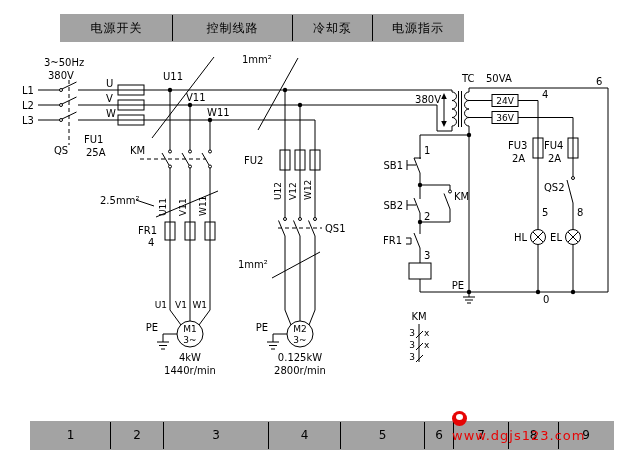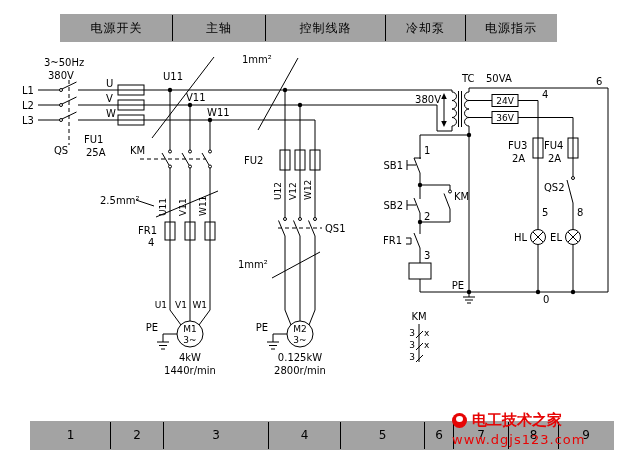--- a/index.html
+++ b/index.html
@@ -330,39 +330,37 @@
       <text class="t9" x="424" y="336">x</text>
       <text class="end t9" x="415" y="348">3</text>
       <text class="t9" x="424" y="348">x</text>
       <text class="end t9" x="415" y="360">3</text>
       <text class="t9" x="424" y="360"></text>
     </g>
   </svg>
 
   <div class="zone-table top-table">
     <div class="cell" style="width:112px">电源开关</div>
-    <div class="cell" style="width:93px">主轴</div>
     <div class="cell" style="width:120px">控制线路</div>
     <div class="cell" style="width:80px">冷却泵</div>
     <div class="cell" style="width:90px">电源指示</div>
   </div>
 
   <div class="zone-table bottom-table">
     <div class="cell" style="width:80px">1</div>
     <div class="cell" style="width:53px">2</div>
     <div class="cell" style="width:105px">3</div>
     <div class="cell" style="width:72px">4</div>
     <div class="cell" style="width:84px">5</div>
     <div class="cell" style="width:29px">6</div>
     <div class="cell" style="width:55px">7</div>
     <div class="cell" style="width:50px">8</div>
     <div class="cell" style="width:54px">9</div>
   </div>
 
   <div class="watermark">
     <div class="wm-line1">
       <span class="wm-logo"></span>
-      <span>电工技术之家</span>
     </div>
     <div class="wm-line2">www.dgjs123.com</div>
   </div>
 
 </div>
 
 </body></html>

